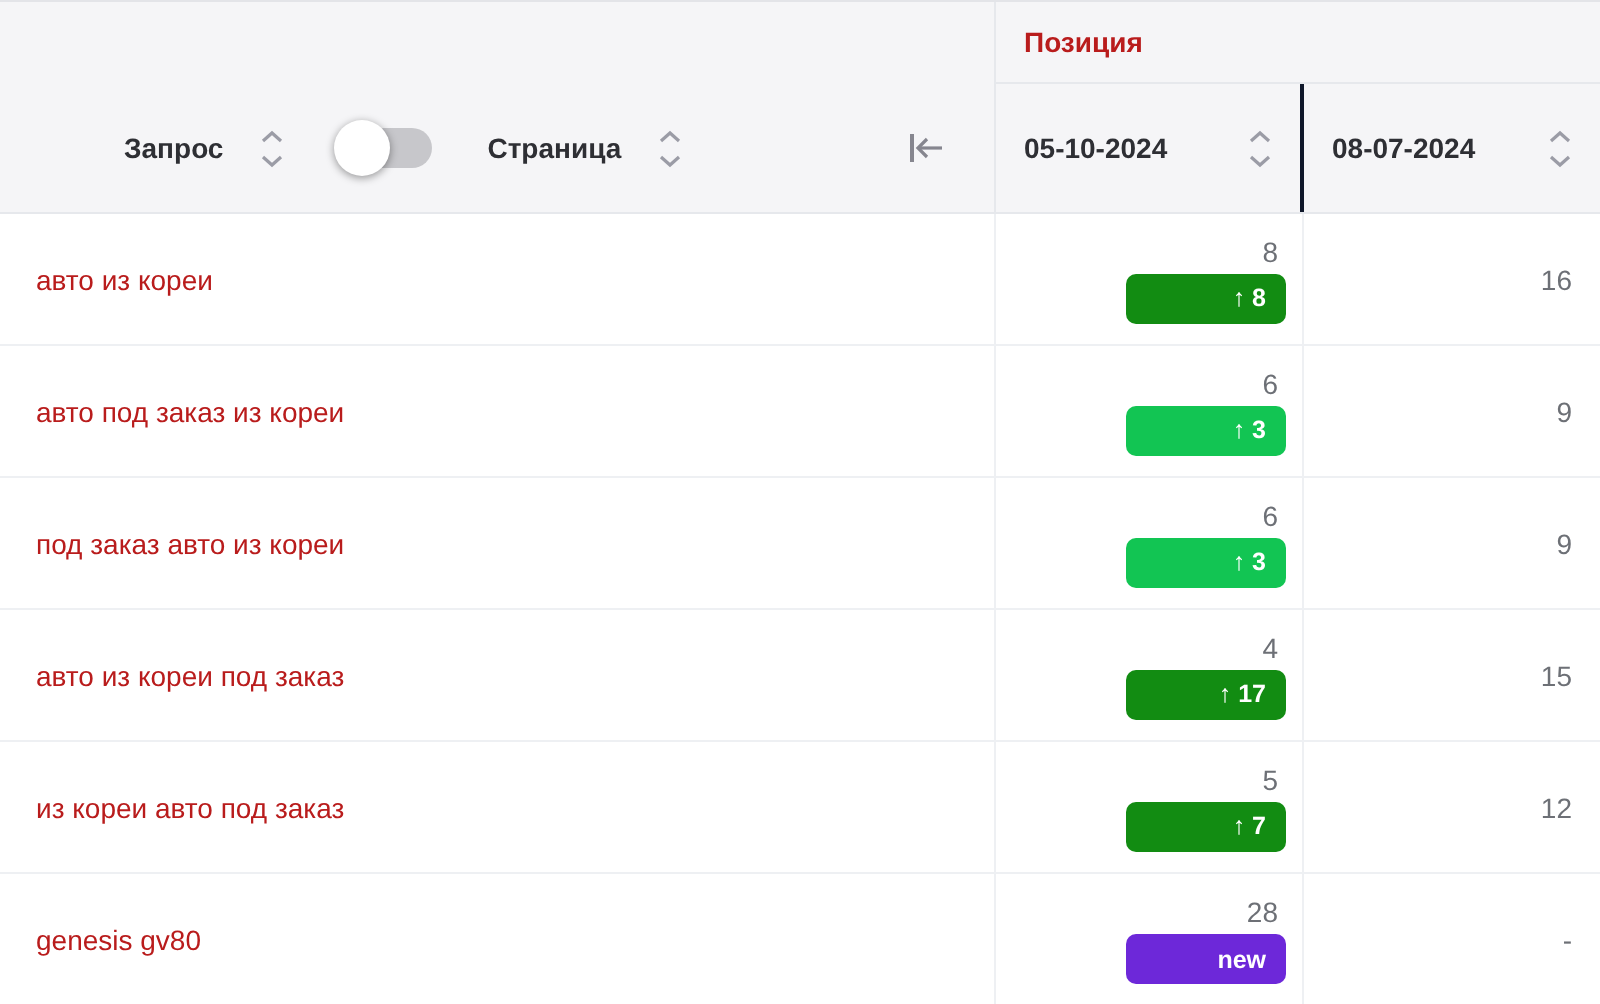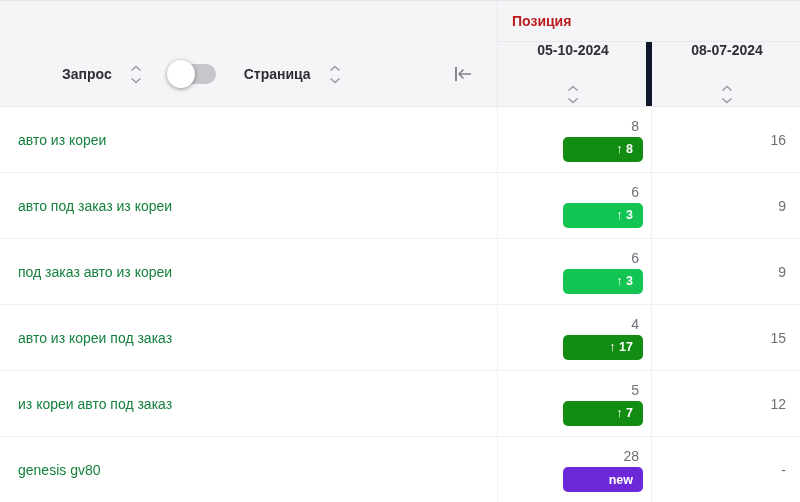--- a/index.html
+++ b/index.html
@@ -27,22 +27,22 @@
     padding: 41px 24px 0 18px;
     border-right: 1px solid #e6e8ec;
     margin-left: 44px;
   }
   .th-group {
     grid-column: 2 / 4; grid-row: 1;
     display: flex; align-items: center;
     padding-left: 14px;
     border-bottom: 1px solid #e6e8ec;
   }
-  .th-date1 { grid-column: 2; grid-row: 2; border-right: 6px solid #0f172a; flex-direction: column; }
-  .th-date2 { grid-column: 3; grid-row: 2; flex-direction: column; }
+  .th-date1 { grid-column: 2; grid-row: 2; border-right: 2px solid #0f172a; }
+  .th-date2 { grid-column: 3; grid-row: 2; }
   .th-date {
     display: flex; align-items: center; justify-content: space-between;
     padding: 0 12px 0 14px;
   }
   .h-label { font-size: 14px; font-weight: bold; color: #2e2f34; }
   .group-label { font-size: 14px; font-weight: bold; color: #b91c1c; }
 
   .sorter {
     display: inline-flex; flex-direction: column; align-items: center;
     gap: 5px; cursor: pointer; padding: 2px;
@@ -74,21 +74,21 @@
     border-bottom: 1px solid #eef0f3;
     background: #fff;
   }
   .row:last-child { border-bottom: none; }
   .cell-query {
     display: flex; align-items: center;
     padding: 0 16px 0 18px;
     border-right: 1px solid #eef0f3;
     overflow: hidden;
   }
-  .query-text { font-size: 14px; color: #15803d; white-space: nowrap; }
+  .query-text { font-size: 14px; color: #b91c1c; white-space: nowrap; }
   .cell-pos {
     display: flex; flex-direction: column; align-items: flex-end; justify-content: center;
     gap: 3px; padding: 0 12px 0 8px;
     border-right: 1px solid #eef0f3;
   }
   .pos-value { font-size: 14px; color: #6d7076; line-height: 16px; }
   .badge {
     width: 80px; height: 25px; border-radius: 5px;
     display: flex; align-items: center; justify-content: flex-end;
     padding-right: 10px; margin-right: -4px;

